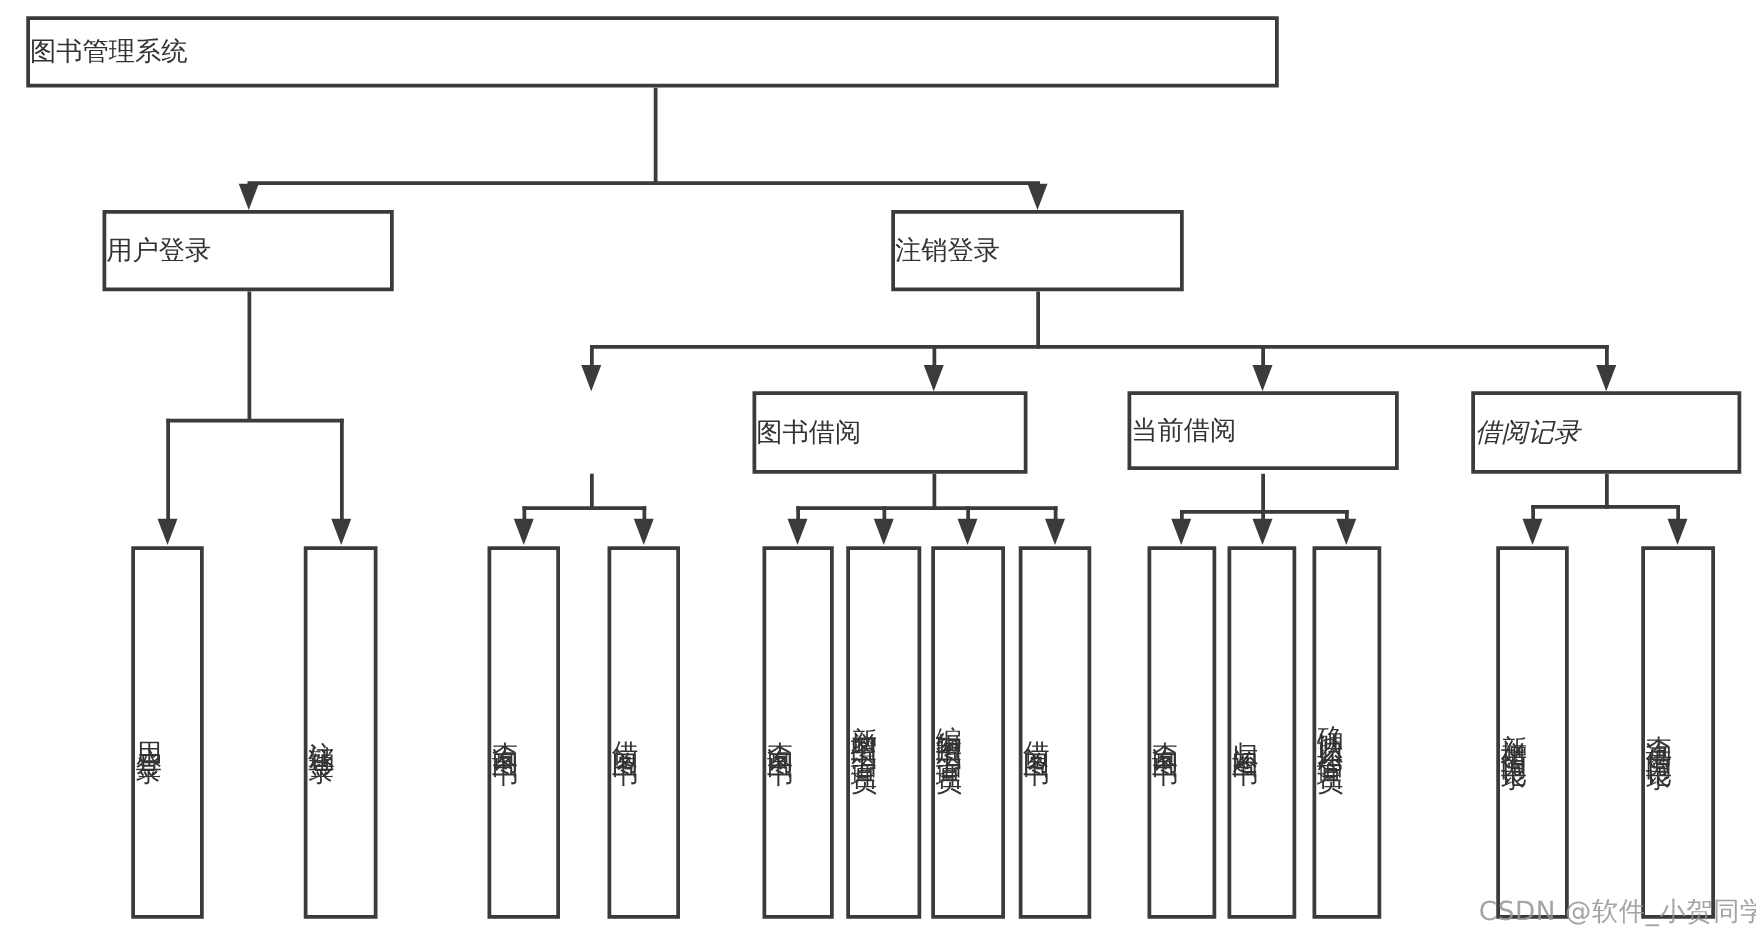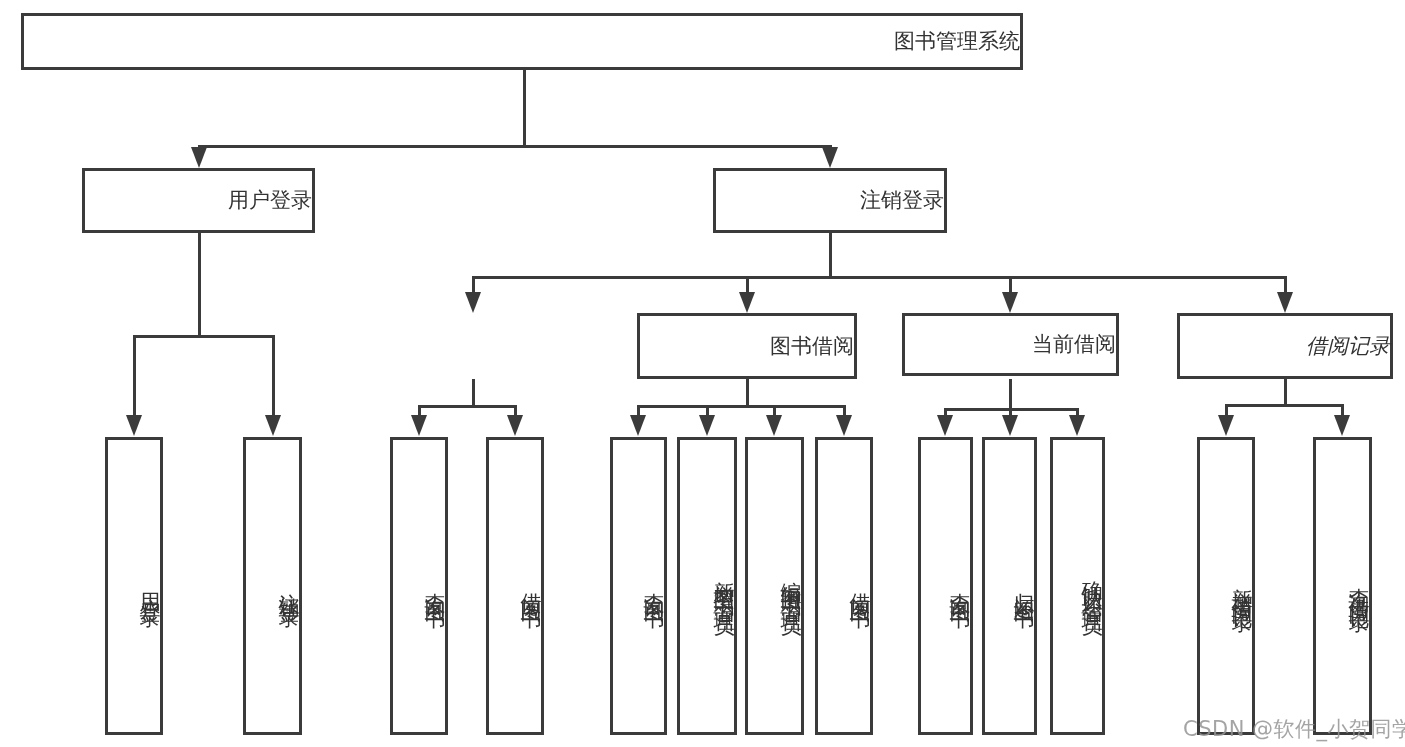--- a/index.html
+++ b/index.html
@@ -4,21 +4,21 @@
 <style>
   html, body { margin:0; padding:0; background:#ffffff; }
   .stage {
     position:relative; width:1405px; height:747px; background:#ffffff;
     font-family:"DejaVu Sans","Liberation Sans",sans-serif; overflow:hidden;
     color:#333333;
   }
   .box {
     position:absolute; box-sizing:border-box;
     border:3px solid #3b3b3b; background:#ffffff;
-    display:flex; align-items:center; justify-content:flex-end;
+    display:flex; align-items:center; justify-content:flex-start;
     font-size:21px; color:#333333; z-index:2; line-height:1;
   }
   .tall { top:437px; height:298px; }
   .vtext {
     writing-mode:vertical-rl; text-orientation:mixed;
     line-height:1; letter-spacing:5px; font-size:21px; white-space:nowrap;
   }
   .ln { position:absolute; background:#3b3b3b; z-index:1; }
   .ar {
     position:absolute; width:0; height:0; z-index:1;
@@ -113,21 +113,21 @@
 
   <div class="box" style="left:82px; top:168px; width:233px; height:65px;">
     <span>用户登录</span>
   </div>
 
   <div class="box" style="left:713px; top:168px; width:234px; height:65px;">
     <span>注销登录</span>
   </div>
 
 
-  <div class="box" style="left:637px; top:313px; width:220px; height:66px;">
+  <div class="box" style="left:602px; top:313px; width:220px; height:66px;">
     <span>图书借阅</span>
   </div>
 
   <div class="box" style="left:902px; top:313px; width:217px; height:63px;">
     <span>当前借阅</span>
   </div>
 
   <div class="box" style="left:1177px; top:313px; width:216px; height:66px;font-style:italic;">
     <span>借阅记录</span>
   </div>

